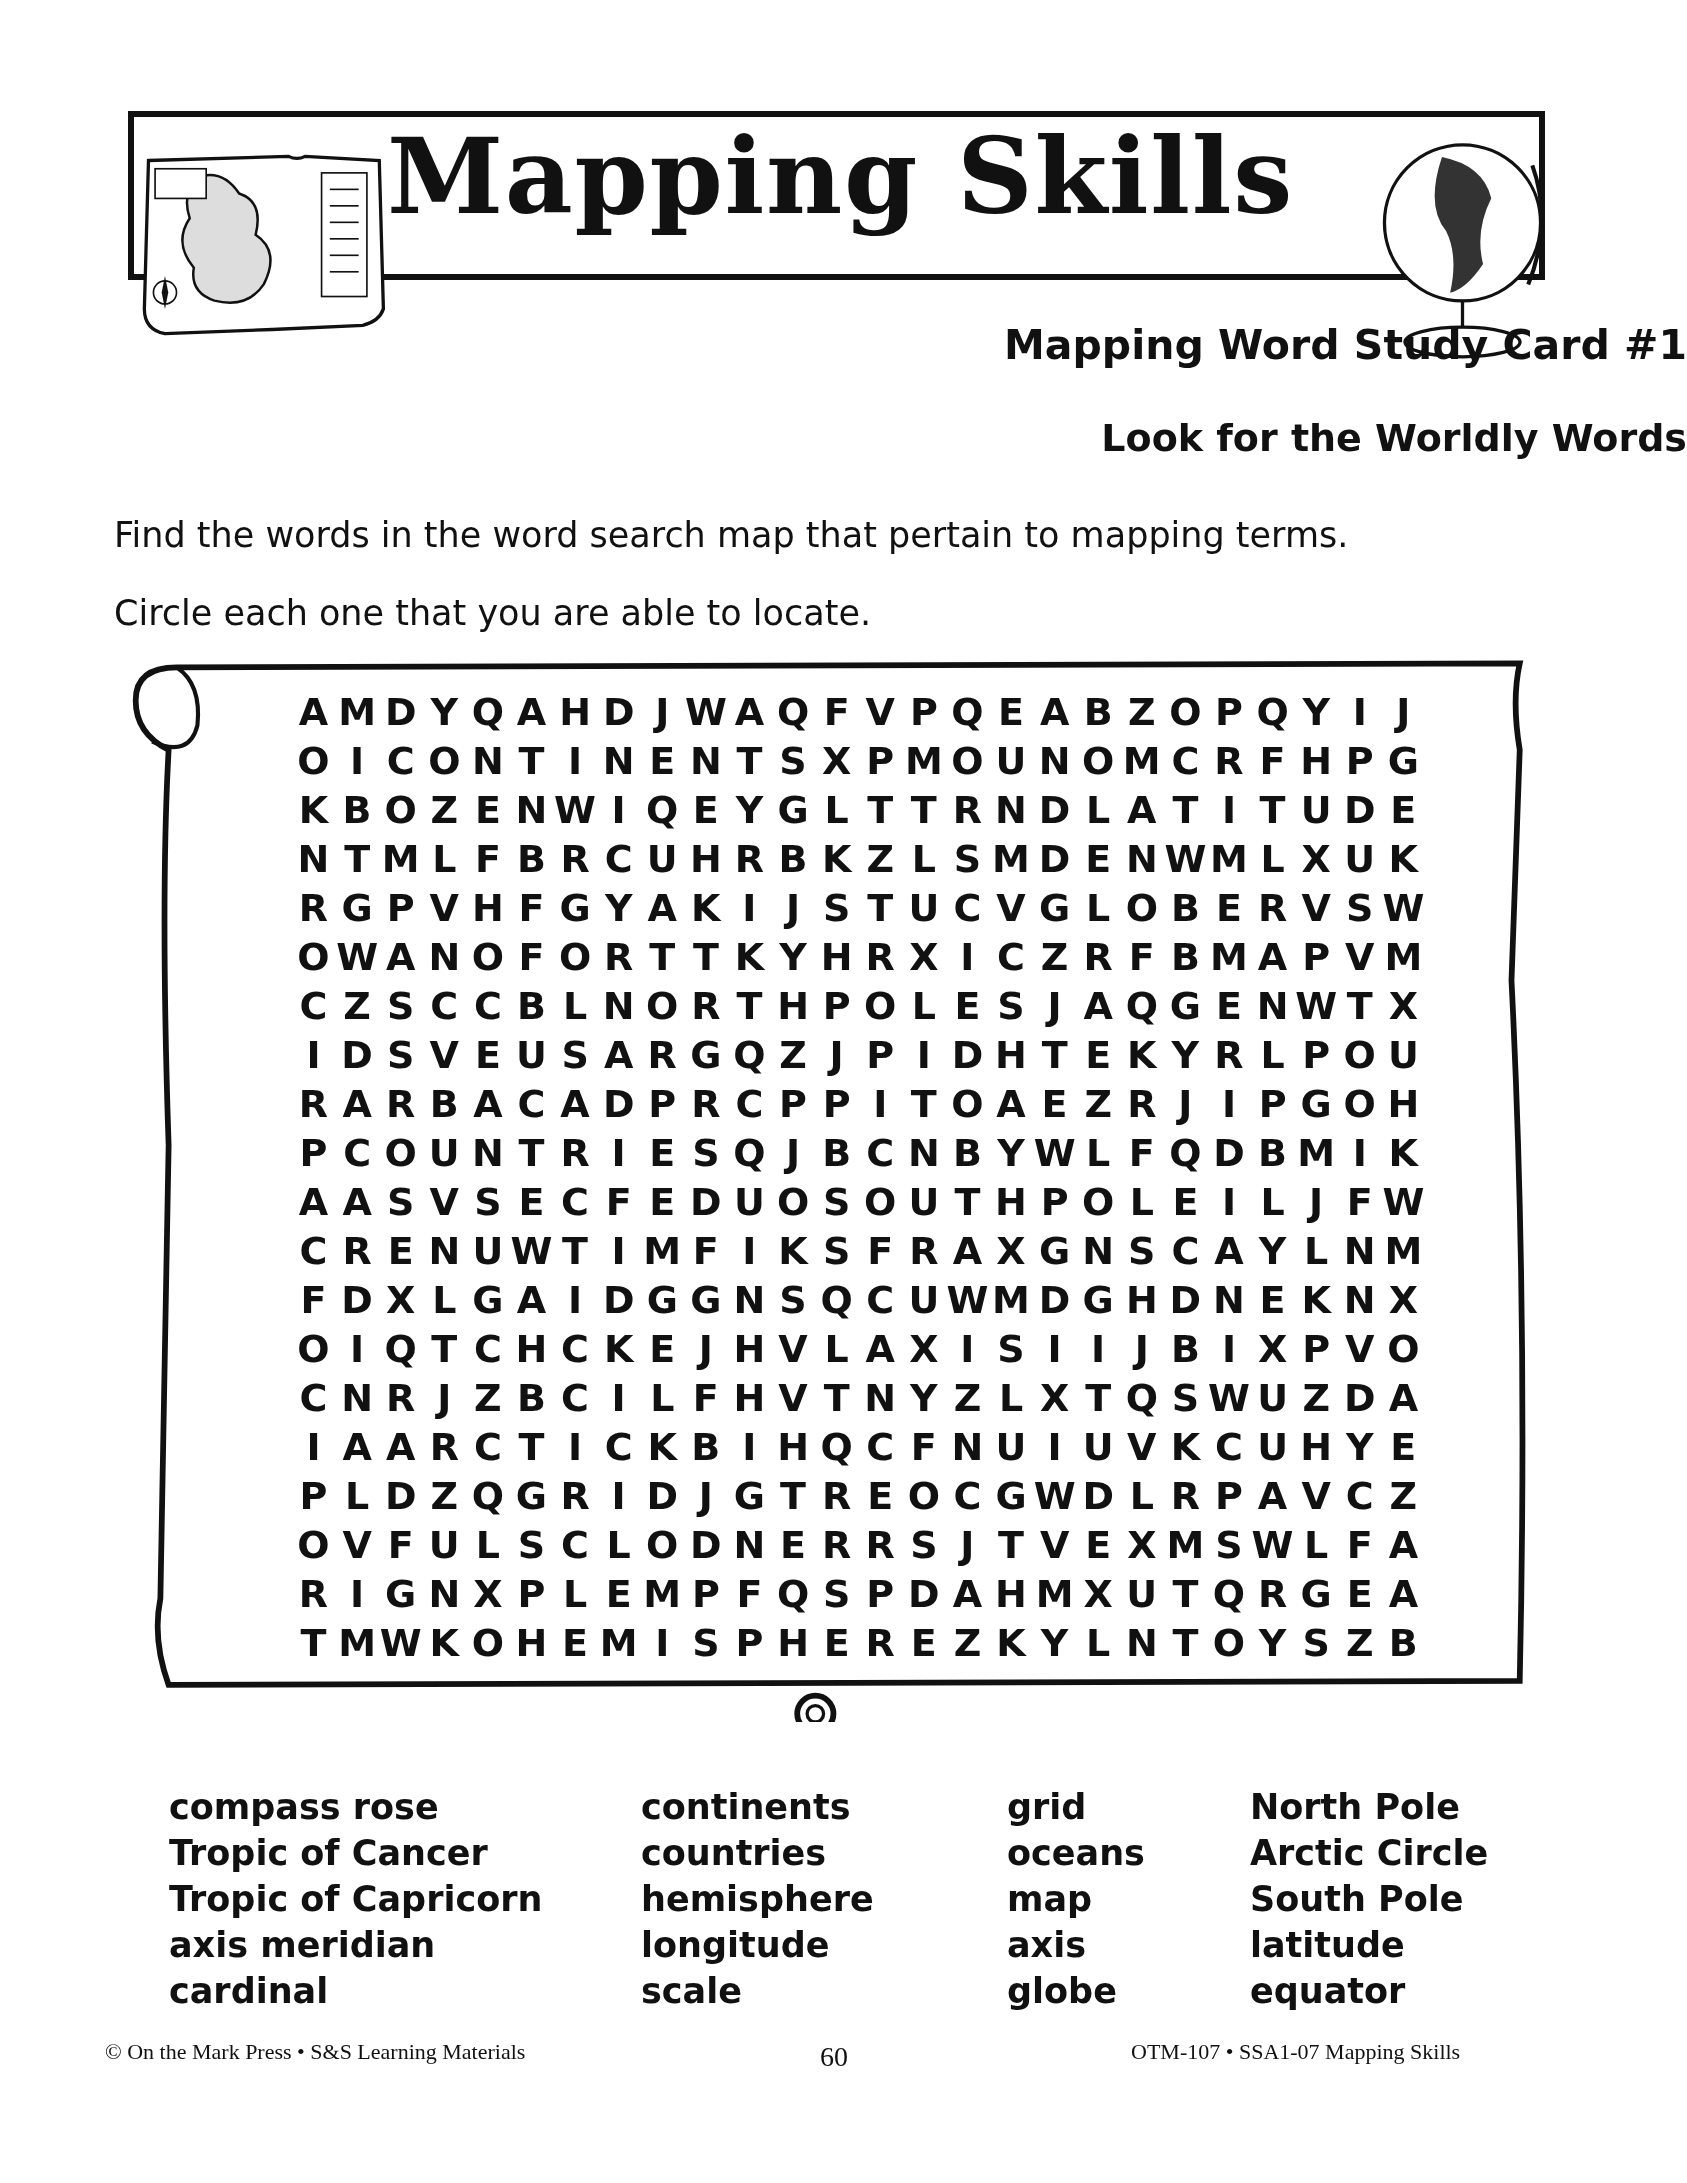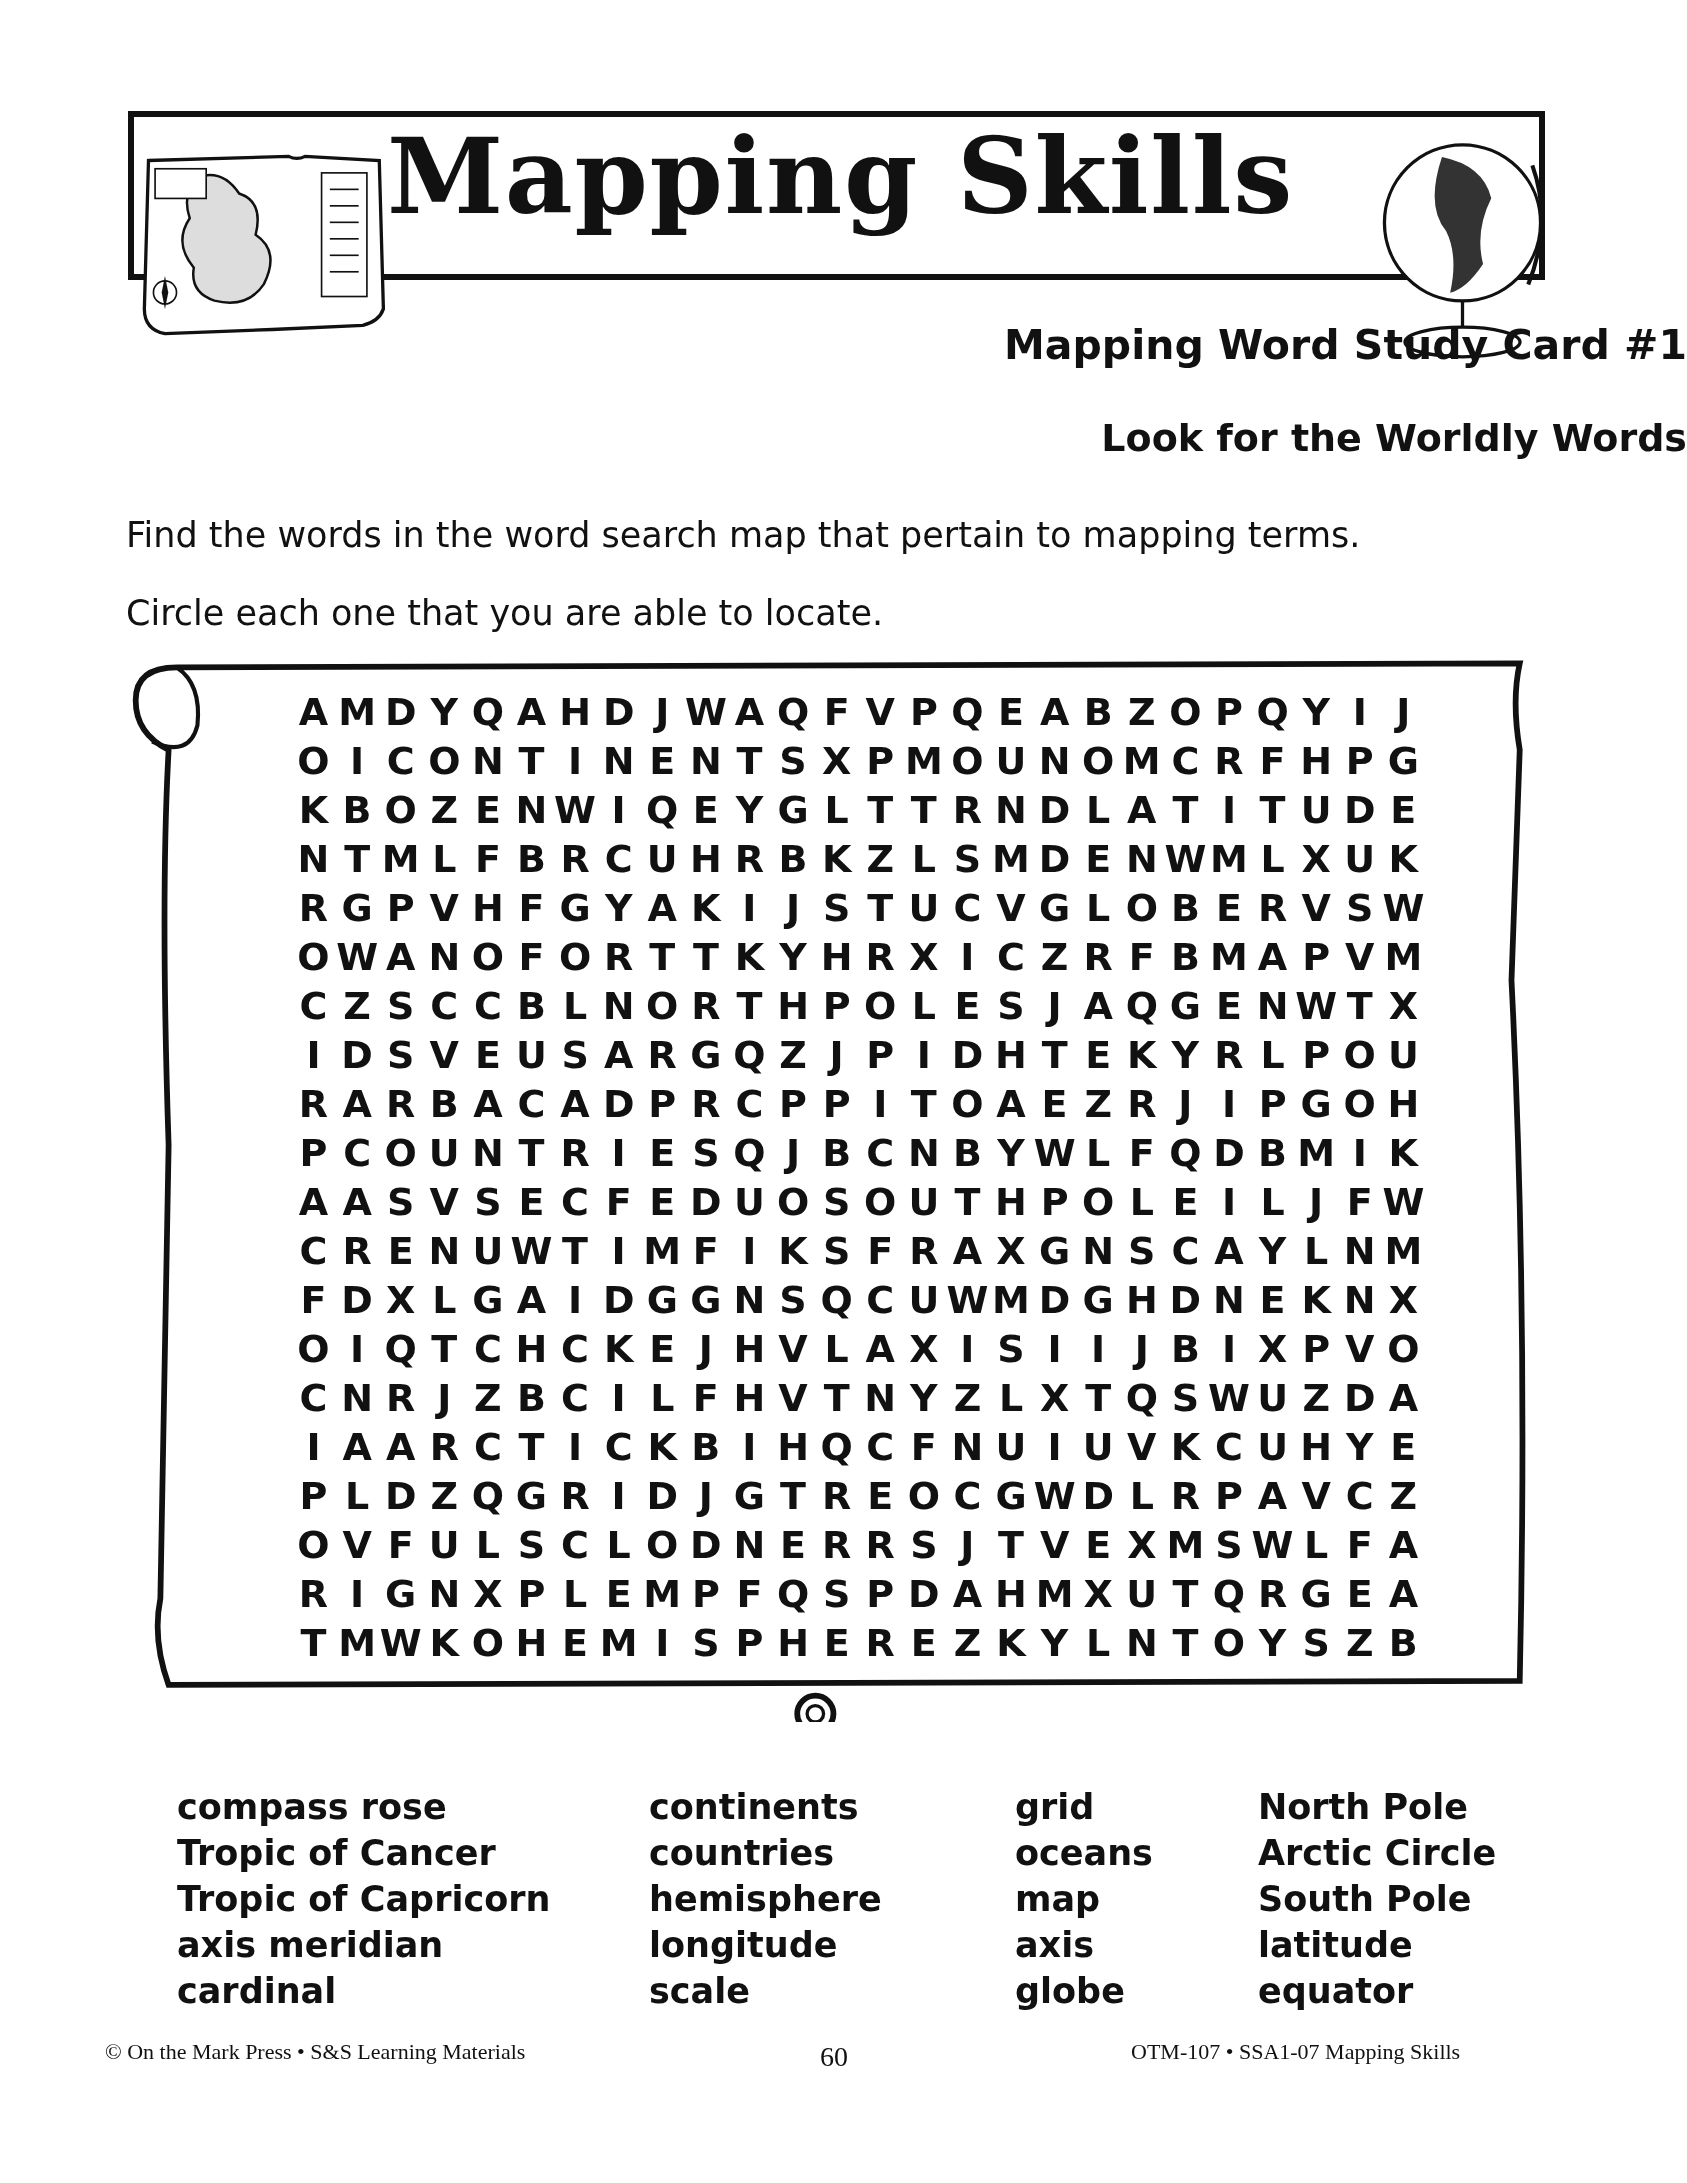--- a/index.html
+++ b/index.html
@@ -7,30 +7,30 @@
 
   .banner { position: absolute; left: 128px; top: 111px; width: 1417px; height: 169px; border: 6.6px solid #111; box-sizing: border-box; }
   .banner-title { position: absolute; left: 305px; top: 124px; width: 1071px; text-align: center; font-family: "DejaVu Serif", serif; font-weight: bold; font-size: 105px; letter-spacing: 1.6px; line-height: 1; }
   .map-illustration { position: absolute; left: 132px; top: 144px; width: 272px; height: 202px; }
   .globe-illustration { position: absolute; left: 1368px; top: 132px; width: 189px; height: 231px; }
 
   .subtitle { position: absolute; left: 0; width: 1687px; text-align: right; font-weight: bold; }
   .card-title { top: 321px; font-size: 41px; }
   .card-subtitle { top: 416px; font-size: 38px; }
 
-  .instruction { position: absolute; left: 126px; font-size: 35px; }
+  .instruction { position: absolute; left: 114px; font-size: 35px; }
   .instruction-1 { top: 515px; }
   .instruction-2 { top: 593px; text-align: right; }
 
   .scroll { position: absolute; left: 119px; top: 651px; width: 1438px; height: 1071px; }
   .grid { position: absolute; left: 292px; top: 688px; width: 1133px; }
   .grid-row { display: flex; justify-content: space-between; height: 49px; font-weight: bold; font-size: 38px; line-height: 49px; }
   .grid-cell { width: 43px; text-align: center; }
 
-  .word-bank { position: absolute; top: 1784px; font-weight: bold; font-size: 35px; line-height: 46px; margin-left: 8px; }
+  .word-bank { position: absolute; top: 1784px; font-weight: bold; font-size: 35px; line-height: 46px; }
   .col-1 { left: 169px; }
   .col-2 { left: 641px; }
   .col-3 { left: 1007px; }
   .col-4 { left: 1250px; }
   .word { display: block; }
 
   .footer { position: absolute; top: 2039px; font-family: "Liberation Serif", serif; font-size: 22px; font-weight: normal; }
   .footer-left { left: 105px; }
   .footer-page { left: 820px; font-weight: normal; font-size: 28px; top: 2033px; margin-top: 8px; }
   .footer-right { left: 1131px; }

